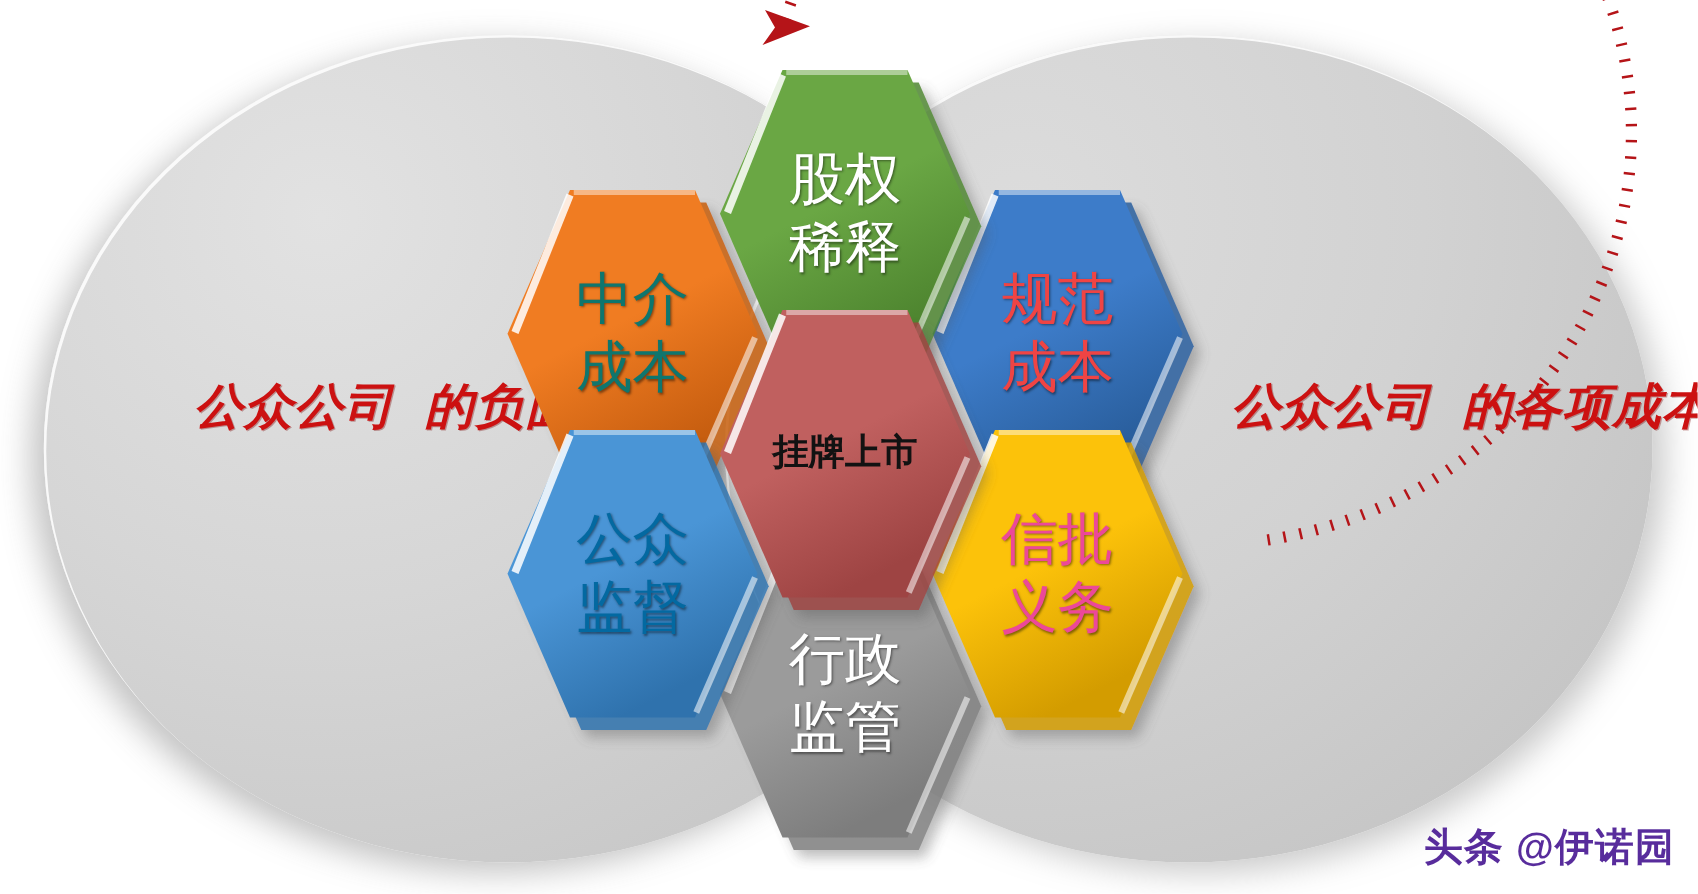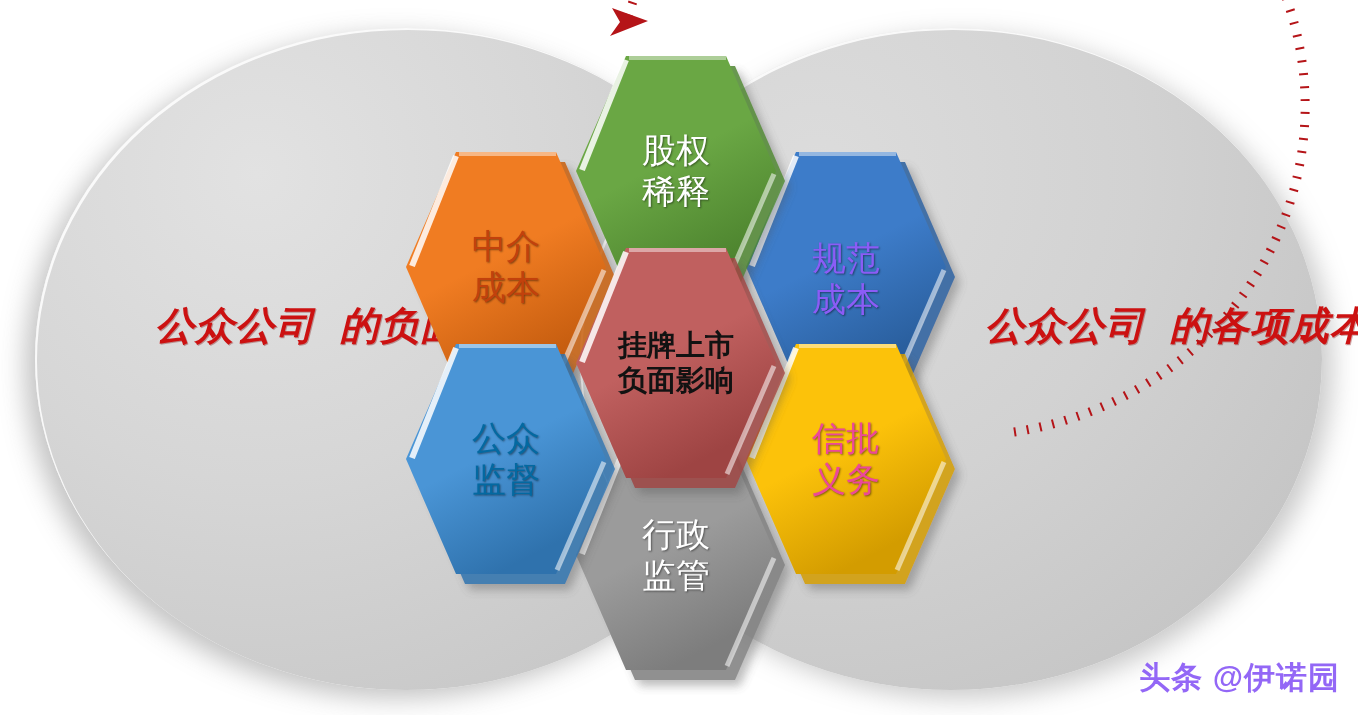--- a/index.html
+++ b/index.html
@@ -52,39 +52,39 @@
   
   #hex-cluster{position:absolute;left:0;top:0;width:1358px;height:715px;}
   .hex{
     position:absolute;
     width:200px;height:230px;
   }
   .hex svg{position:absolute;left:0;top:0;overflow:visible;}
   .hex .hex-label{
     position:absolute;left:0;top:0;width:200px;height:230px;
     display:flex;flex-direction:column;align-items:center;justify-content:center;
-    font-size:34px;line-height:1.22;font-weight:normal;
+    font-size:45px;line-height:1.22;font-weight:normal;
     color:#ffffff;
     text-shadow:1px 1px 2px rgba(0,0,0,0.45);
     font-family:"Liberation Serif","DejaVu Serif",serif;
     pointer-events:none;
   }
   .hex.center .hex-label{
     color:#121212;
     font-size:29px;
     text-shadow:none;
     font-weight:bold;
   }
   .hex .hex-label span{display:block;white-space:nowrap;}
 
   
   #watermark{
     position:absolute;right:18px;bottom:16px;
     font-size:31px;font-weight:bold;
-    color:#8b5cf6;
+    color:#4c1d95;
     font-family:"Liberation Sans","DejaVu Sans",sans-serif;
     letter-spacing:1px;
     opacity:0.93;
     white-space:nowrap;
     margin-top:44px;
   }
 </style>
 </head>
 <body>
 
@@ -137,21 +137,21 @@
             <filter id="sh_intermediary-cost" x="-40%" y="-40%" width="190%" height="190%">
               <feDropShadow dx="5" dy="6" stdDeviation="5" flood-color="#555" flood-opacity="0.45"></feDropShadow>
             </filter>
           </defs>
           <polygon points="50,0 150,0 200,115 150,230 50,230 0,115" transform="translate(9,10)" fill="#c75e10" opacity="0.85" filter="url(#sh_intermediary-cost)"></polygon>
           <polygon points="50,0 150,0 200,115 150,230 50,230 0,115" fill="url(#g_intermediary-cost)"></polygon>
           <polyline points="50,4 6,114" fill="none" stroke="#ffffff" stroke-opacity="0.85" stroke-width="6"></polyline>
           <polyline points="53,2 150,2" fill="none" stroke="#ffffff" stroke-opacity="0.45" stroke-width="4"></polyline>
           <polyline points="198,118 151,226" fill="none" stroke="#ffffff" stroke-opacity="0.55" stroke-width="5"></polyline>
         </svg>
-        <div class="hex-label" style="color: #c2410c;">
+        <div class="hex-label" style="color: #0f766e;">
           <span>中介</span>
           <span>成本</span>
         </div>
       </div>
       <div class="hex" style="left: 746px; top: 152px;">
         <svg width="200" height="230" viewBox="0 0 200 230">
           <defs>
             <linearGradient id="g_compliance-cost" x1="0" y1="0" x2="0.45" y2="1">
               <stop offset="0%" stop-color="#3d7cc9"></stop>
               <stop offset="55%" stop-color="#3d7cc9"></stop>
@@ -160,21 +160,21 @@
             <filter id="sh_compliance-cost" x="-40%" y="-40%" width="190%" height="190%">
               <feDropShadow dx="5" dy="6" stdDeviation="5" flood-color="#555" flood-opacity="0.45"></feDropShadow>
             </filter>
           </defs>
           <polygon points="50,0 150,0 200,115 150,230 50,230 0,115" transform="translate(9,10)" fill="#2a5f9e" opacity="0.85" filter="url(#sh_compliance-cost)"></polygon>
           <polygon points="50,0 150,0 200,115 150,230 50,230 0,115" fill="url(#g_compliance-cost)"></polygon>
           <polyline points="50,4 6,114" fill="none" stroke="#ffffff" stroke-opacity="0.85" stroke-width="6"></polyline>
           <polyline points="53,2 150,2" fill="none" stroke="#ffffff" stroke-opacity="0.45" stroke-width="4"></polyline>
           <polyline points="198,118 151,226" fill="none" stroke="#ffffff" stroke-opacity="0.55" stroke-width="5"></polyline>
         </svg>
-        <div class="hex-label" style="color: #8b5cf6; margin-top: 12px;">
+        <div class="hex-label" style="color: #ef4444;">
           <span>规范</span>
           <span>成本</span>
         </div>
       </div>
       <div class="hex" style="left: 406px; top: 344px;">
         <svg width="200" height="230" viewBox="0 0 200 230">
           <defs>
             <linearGradient id="g_public-supervision" x1="0" y1="0" x2="0.45" y2="1">
               <stop offset="0%" stop-color="#4a95d6"></stop>
               <stop offset="55%" stop-color="#4a95d6"></stop>
@@ -254,21 +254,20 @@
             </filter>
           </defs>
           <polygon points="50,0 150,0 200,115 150,230 50,230 0,115" transform="translate(9,10)" fill="#9e4443" opacity="0.85" filter="url(#sh_listing-negative-impact)"></polygon>
           <polygon points="50,0 150,0 200,115 150,230 50,230 0,115" fill="url(#g_listing-negative-impact)"></polygon>
           <polyline points="50,4 6,114" fill="none" stroke="#ffffff" stroke-opacity="0.85" stroke-width="6"></polyline>
           <polyline points="53,2 150,2" fill="none" stroke="#ffffff" stroke-opacity="0.45" stroke-width="4"></polyline>
           <polyline points="198,118 151,226" fill="none" stroke="#ffffff" stroke-opacity="0.55" stroke-width="5"></polyline>
         </svg>
         <div class="hex-label" style="color: rgb(18, 18, 18);">
           <span>挂牌上市</span>
-          <span>负面影响</span>
         </div>
       </div>
     </div>
 
   <svg id="arc-svg" viewBox="0 0 1358 715">
     <path id="arc-path" fill="none" stroke-width="9" stroke-linecap="butt" stroke-dasharray="2 11" d="M 1014 432
              A 345 330 0 1 0 626 24" stroke="#b51418"></path>
     <polygon id="arc-head" points="612,8 648,21 610,36 620,22" fill="#b51418"></polygon>
   </svg>
 

